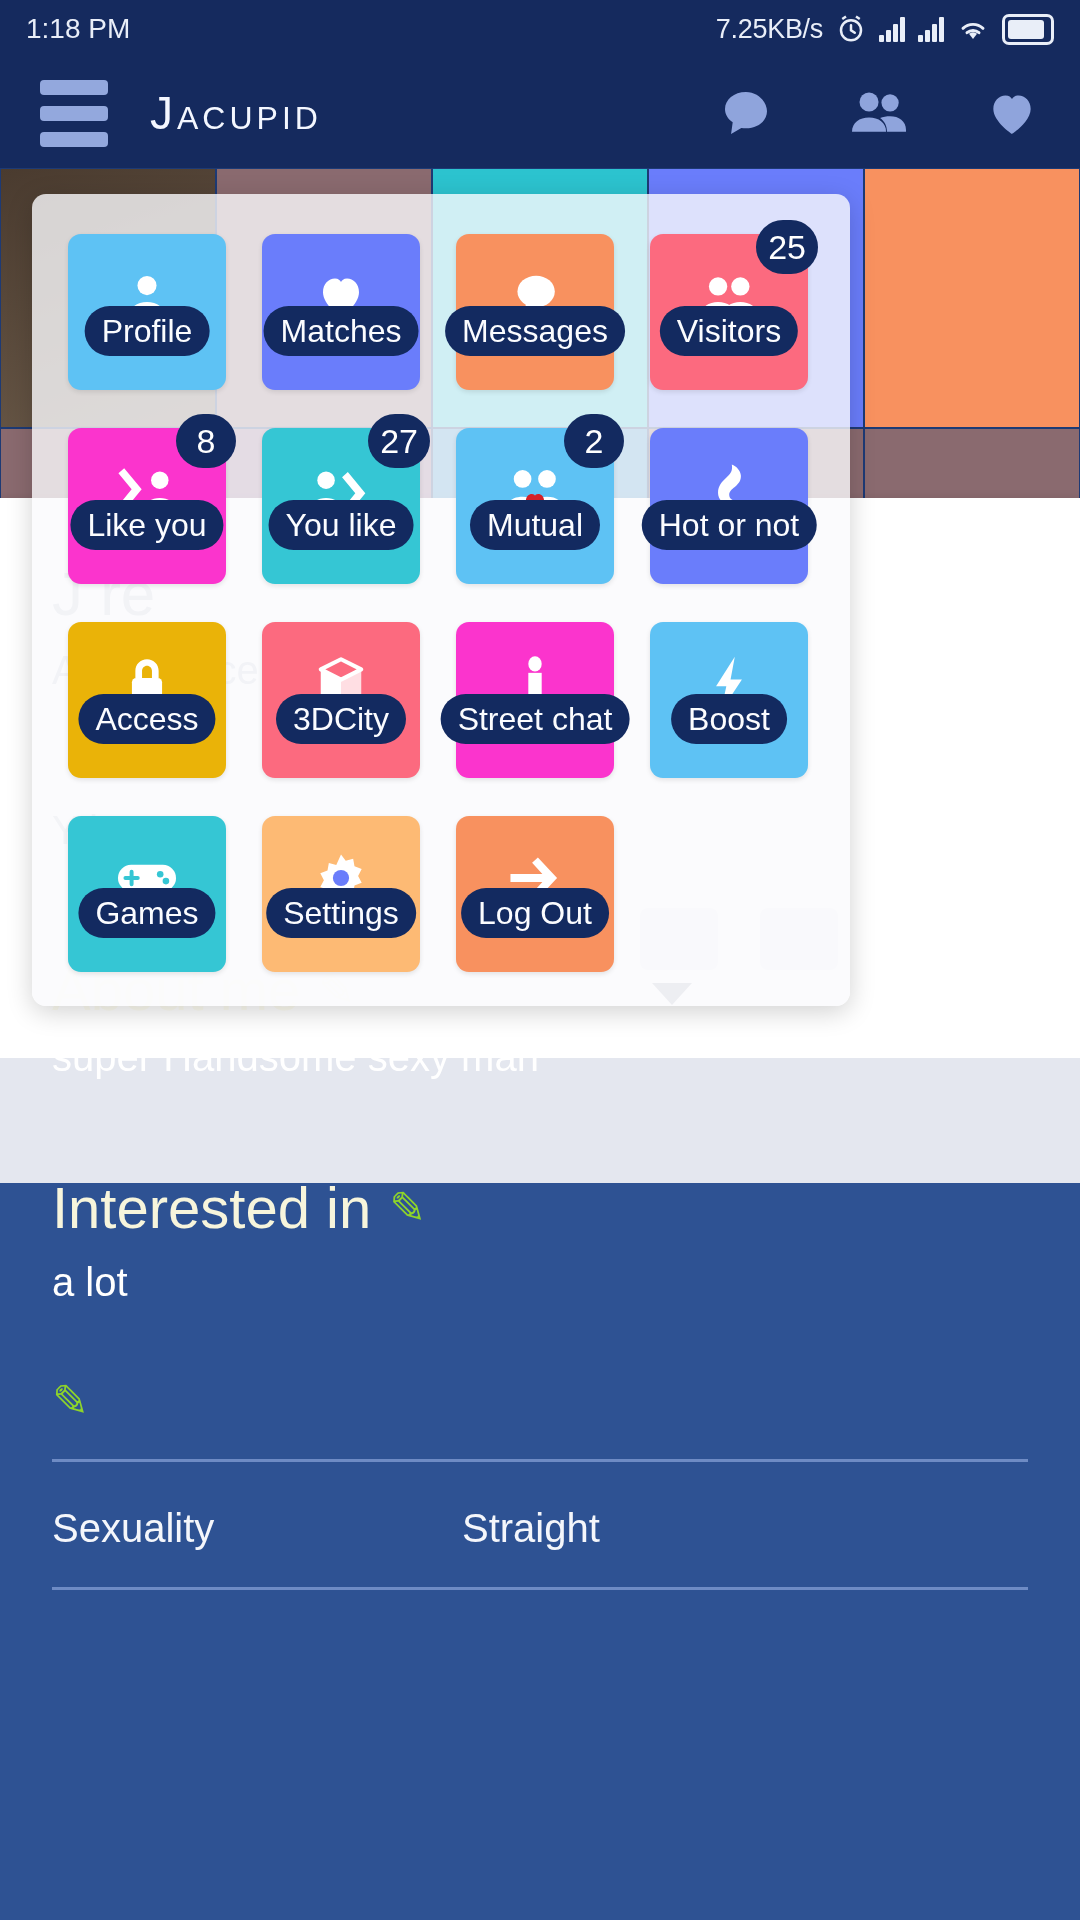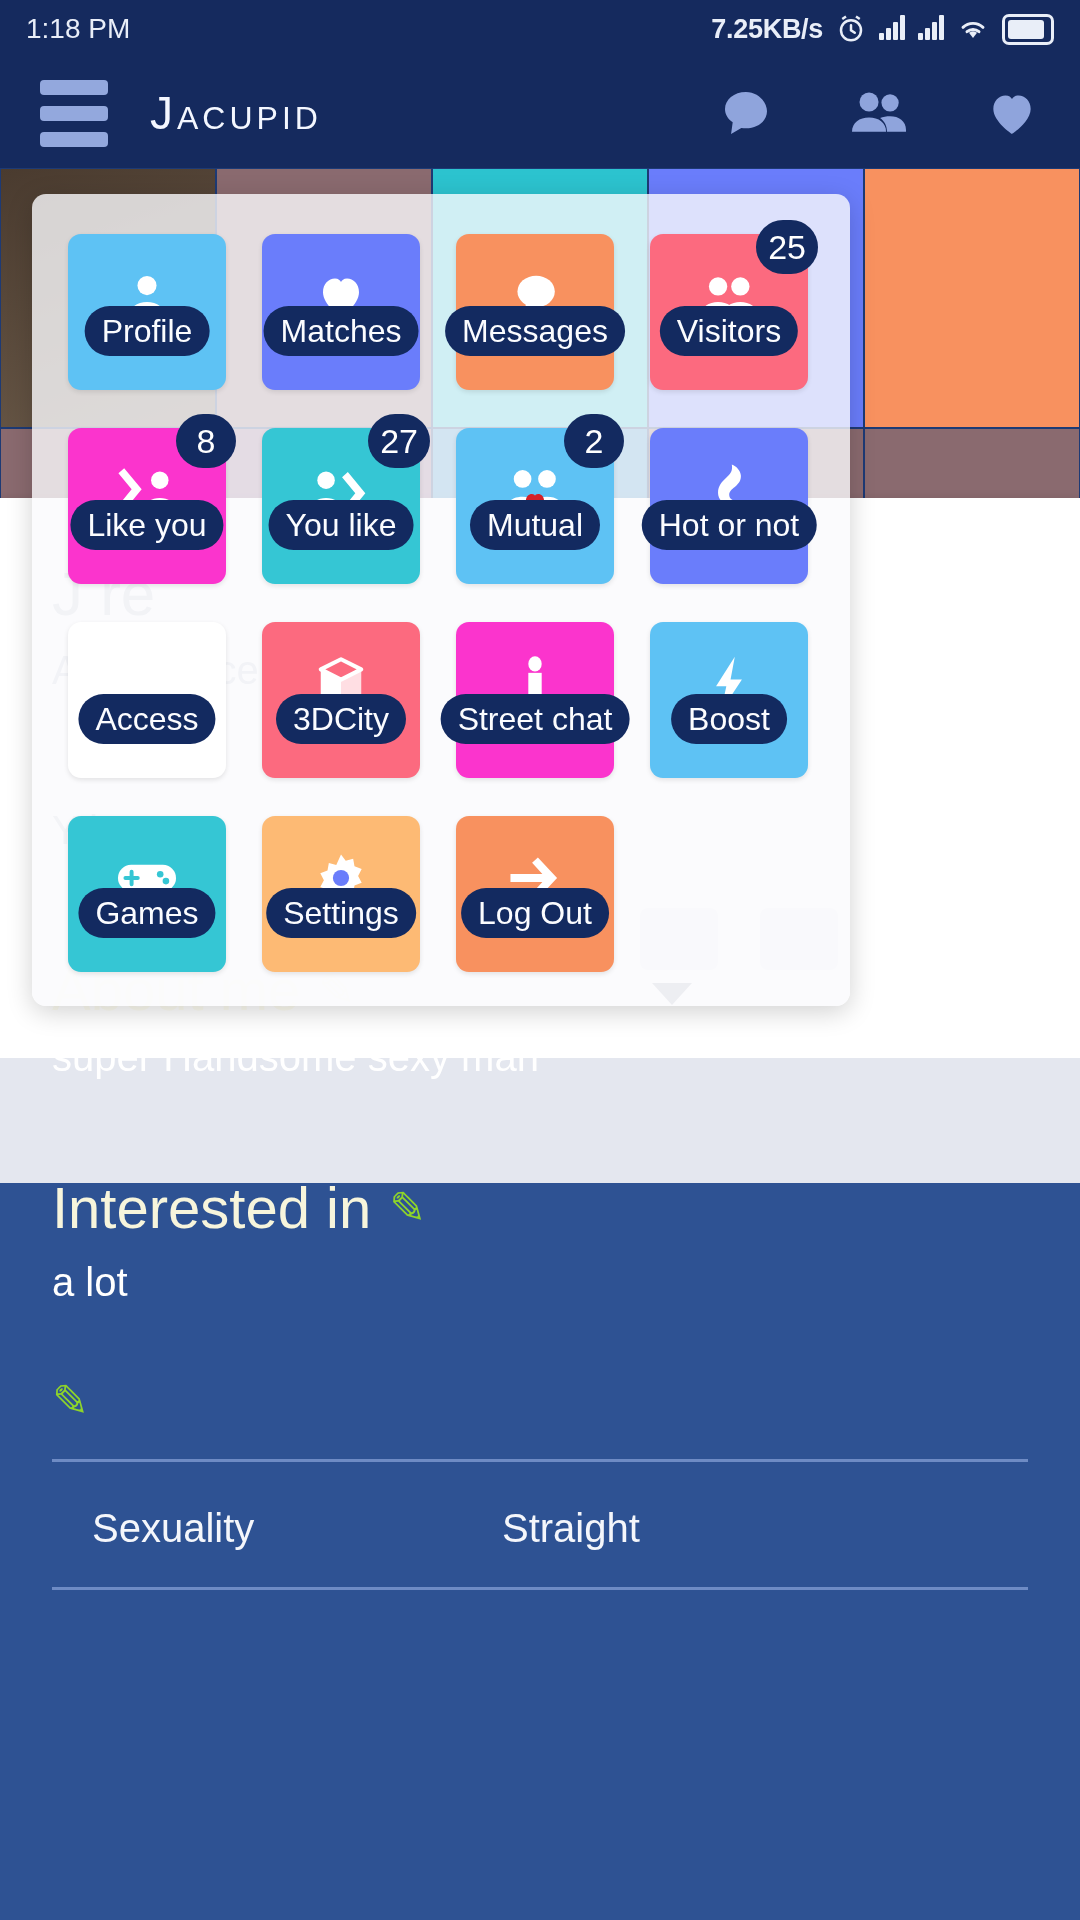--- a/index.html
+++ b/index.html
@@ -10,21 +10,21 @@
     -webkit-font-smoothing:antialiased;
   }
 
   
   .statusbar{
     position:absolute;left:0;top:0;width:1080px;height:58px;
     background:#152a5e;color:#e9eef8;
     display:flex;align-items:center;justify-content:space-between;
     padding:0 26px;box-sizing:border-box;font-size:28px;
   }
-  .sb-right{display:flex;align-items:flex-start;gap:13px;font-weight:bold;}
+  .sb-right{display:flex;align-items:center;gap:13px;}
   .sb-net{font-size:27px;letter-spacing:-0.3px;}
   .icn{display:inline-block;line-height:0;}
   .bars{display:inline-flex;align-items:flex-end;gap:2px;height:26px;}
   .bars i{display:block;width:5px;background:#e9eef8;border-radius:1px;}
   .bars i:nth-child(1){height:7px}.bars i:nth-child(2){height:12px}
   .bars i:nth-child(3){height:18px}.bars i:nth-child(4){height:25px}
   .batt{width:46px;height:25px;border:3px solid #e9eef8;border-radius:7px;position:relative;}
   .batt:after{content:"";position:absolute;left:3px;top:3px;bottom:3px;right:7px;background:#e9eef8;border-radius:3px;}
 
   
@@ -94,21 +94,21 @@
   .details{position:absolute;left:0;top:1015px;width:1080px;padding:0 52px;box-sizing:border-box;}
   .sec-title{
     font-size:58px;color:#f7f5dc;margin:0;font-weight:400;
     display:flex;align-items:center;gap:18px;line-height:1.1;
   }
   .pencil{font-size:44px;line-height:1;}
   .sec-body{font-size:40px;color:#ffffff;margin:20px 0 0 0;}
   .gap-lg{height:96px;}
   .gap-md{height:74px;}
   .hr{height:3px;background:#6e8bc4;margin:36px 0 0 0;}
-  .inforow{display:flex;align-items:center;padding:44px 0 0 0;margin-left:40px;}
+  .inforow{display:flex;align-items:center;padding:44px 0 0 0;}
   .infokey{width:410px;font-size:40px;color:#f4f6fb;}
   .infoval{font-size:40px;color:#f4f6fb;}
 
   
   .aboutme-head{position:absolute;left:52px;top:958px;width:600px;}
   .aboutme-head .sec-title{color:#fdfbe4;opacity:.45;}
 </style>
 </head>
 <body>
 
@@ -291,21 +291,21 @@
     <div class="tile" style="background:#6a7dfb">
       <span class="glyph">
         <svg width="50" height="56" viewBox="0 0 22 26">
             <path d="M12.3 1.2c.6 3.3-1 4.6-2.6 6.1-1.9 1.8-3.8 3.7-3.8 7 0 3.2 2.6 5.3 5.4 5.3 1.8 0 3-.7 3.7-1.7-2.3.3-3.9-.9-3.9-2.7 0-1.6 1.2-2.5 2.6-3.6 1.9-1.5 3-3.2 2.8-5.4-.2-2.3-2.1-4.2-4.2-5z"></path>
             <rect x="4.4" y="21.8" width="13.4" height="1.9" rx="0.9"></rect>
           </svg>
       </span>
       <span class="label">Hot or not</span>
     </div>
 
-    <div class="tile" style="background:#ffffff">
+    <div class="tile" style="background:#eab308">
       <span class="glyph">
         <svg width="46" height="56" viewBox="0 0 20 26">
             <path d="M10 1.5c-3.1 0-5.4 2.4-5.4 5.4v3.3h3.1V6.9c0-1.3 1-2.4 2.3-2.4s2.3 1.1 2.3 2.4v3.3h3.1V6.9c0-3-2.3-5.4-5.4-5.4z"></path>
             <rect x="3" y="10.2" width="14" height="13" rx="2"></rect>
           </svg>
       </span>
       <span class="label">Access</span>
     </div>
 
     <div class="tile" style="background:#fc6a7f">

